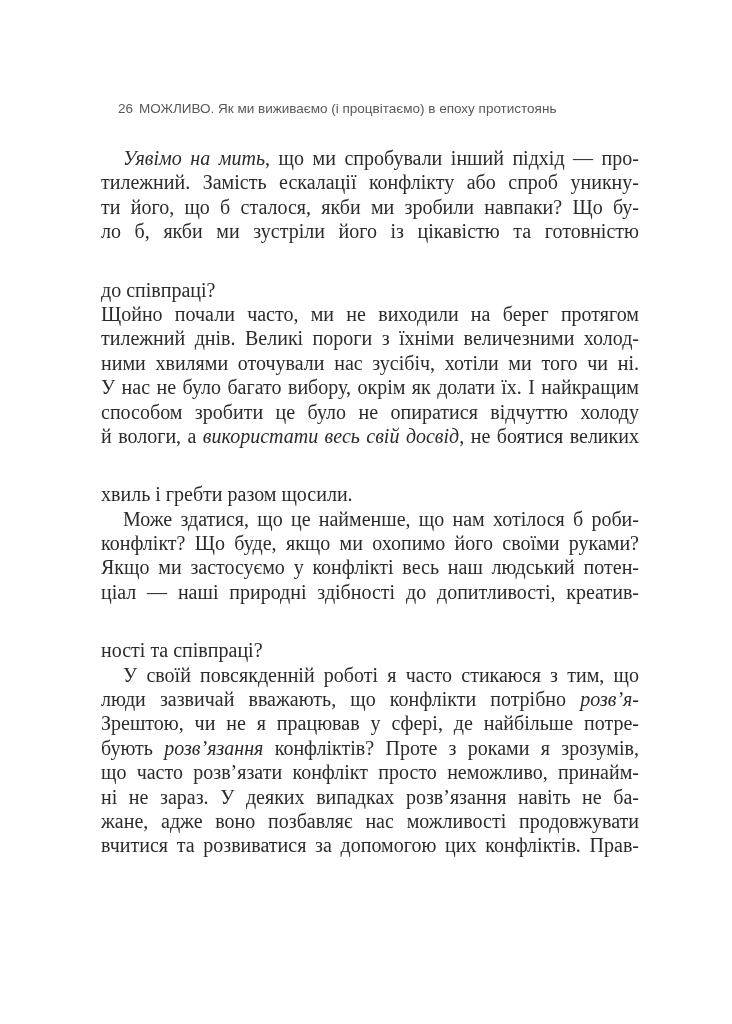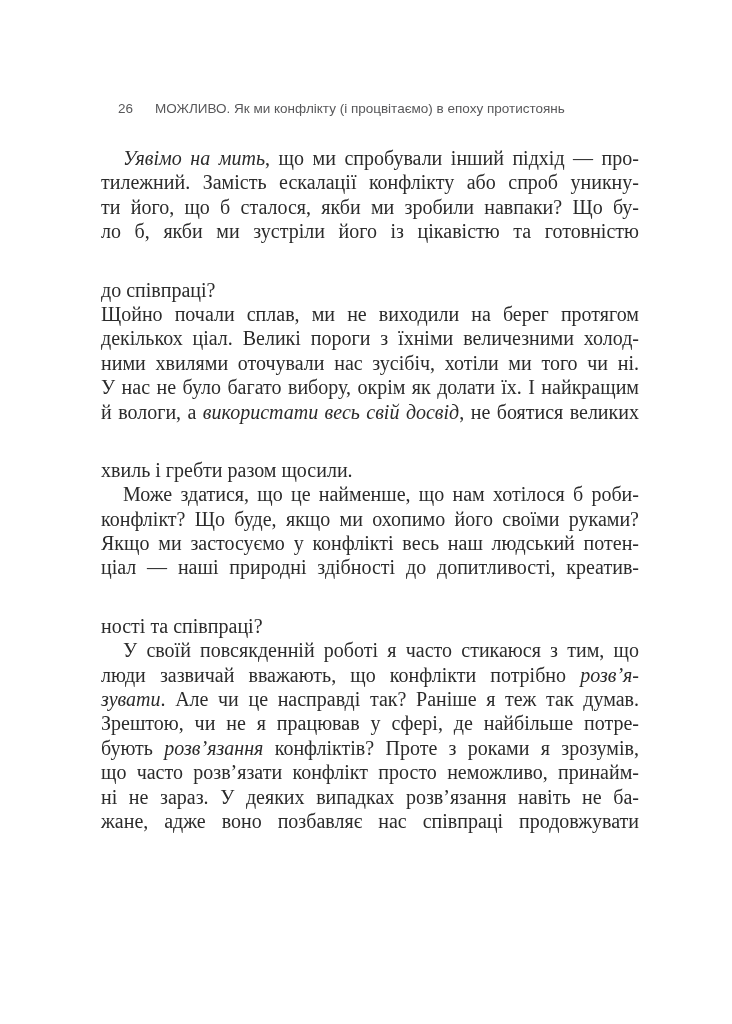--- a/index.html
+++ b/index.html
@@ -16,21 +16,21 @@
     background:var(--bg);
     overflow:hidden;
     font-family:"Liberation Serif", serif;
   }
   .running-header{
     position:absolute;
     left:118px;
     top:101px;
     display:flex;
     align-items:flex-end;
-    gap:22px;
+    gap:6px;
     font-family:"Liberation Sans", sans-serif;
     font-size:13.5px;
     line-height:16px;
     color:var(--header-text);
     white-space:nowrap;
   }
   .page-body{
     position:absolute;
     left:101px;
     top:146px;
@@ -56,49 +56,50 @@
   .it{
     font-style:italic;
   }
 </style>
 </head>
 <body>
 
 <div class="page">
   <div class="running-header">
     <span>26</span>
-    <span>МОЖЛИВО. Як ми конфлікту (і процвітаємо) в епоху протистоянь</span>
+    <span>МОЖЛИВО. Як ми виживаємо (і процвітаємо) в епоху протистоянь</span>
   </div>
   <div class="page-body">
       <div class="para">
         <div class="line ind"><span class="it">Уявімо на мить</span><span>, що ми спробували інший підхід — про-</span></div>
         <div class="line"><span>тилежний. Замість ескалації конфлікту або спроб уникну-</span></div>
         <div class="line"><span>ти його, що б сталося, якби ми зробили навпаки? Що бу-</span></div>
         <div class="line"><span>ло б, якби ми зустріли його із цікавістю та готовністю</span></div>
         <div class="line pl"><span>до співпраці?</span></div>
       </div>
       <div class="para">
-        <div class="line"><span>Щойно почали сплав, ми не виходили на берег протягом</span></div>
-        <div class="line"><span>декількох ціал. Великі пороги з їхніми величезними холод-</span></div>
+        <div class="line"><span>Щойно почали часто, ми не виходили на берег протягом</span></div>
+        <div class="line"><span>тилежний днів. Великі пороги з їхніми величезними холод-</span></div>
         <div class="line"><span>ними хвилями оточували нас зусібіч, хотіли ми того чи ні.</span></div>
         <div class="line"><span>У нас не було багато вибору, окрім як долати їх. І найкращим</span></div>
+        <div class="line"><span>способом зробити це було не опиратися відчуттю холоду</span></div>
         <div class="line"><span>й вологи, а </span><span class="it">використати весь свій досвід</span><span>, не боятися великих</span></div>
         <div class="line pl"><span>хвиль і гребти разом щосили.</span></div>
       </div>
       <div class="para">
         <div class="line ind"><span>Може здатися, що це найменше, що нам хотілося б роби-</span></div>
         <div class="line"><span>конфлікт? Що буде, якщо ми охопимо його своїми руками?</span></div>
         <div class="line"><span>Якщо ми застосуємо у конфлікті весь наш людський потен-</span></div>
         <div class="line"><span>ціал — наші природні здібності до допитливості, креатив-</span></div>
         <div class="line pl"><span>ності та співпраці?</span></div>
       </div>
       <div class="para">
         <div class="line ind"><span>У своїй повсякденній роботі я часто стикаюся з тим, що</span></div>
         <div class="line"><span>люди зазвичай вважають, що конфлікти потрібно </span><span class="it">розв’я-</span></div>
-        <div class="line"><span class="it">зувати</span><span>. Але чи це насправді так? Раніше я теж так думав.</span></div>
         <div class="line"><span>Зрештою, чи не я працював у сфері, де найбільше потре-</span></div>
         <div class="line"><span>бують </span><span class="it">розв’язання</span><span> конфліктів? Проте з роками я зрозумів,</span></div>
         <div class="line"><span>що часто розв’язати конфлікт просто неможливо, принайм-</span></div>
         <div class="line"><span>ні не зараз. У деяких випадках розв’язання навіть не ба-</span></div>
-        <div class="line"><span>жане, адже воно позбавляє нас співпраці продовжувати</span></div>
+        <div class="line"><span>жане, адже воно позбавляє нас можливості продовжувати</span></div>
+        <div class="line"><span>вчитися та розвиватися за допомогою цих конфліктів. Прав-</span></div>
       </div>
     </div>
 </div>
 
 </body></html>

